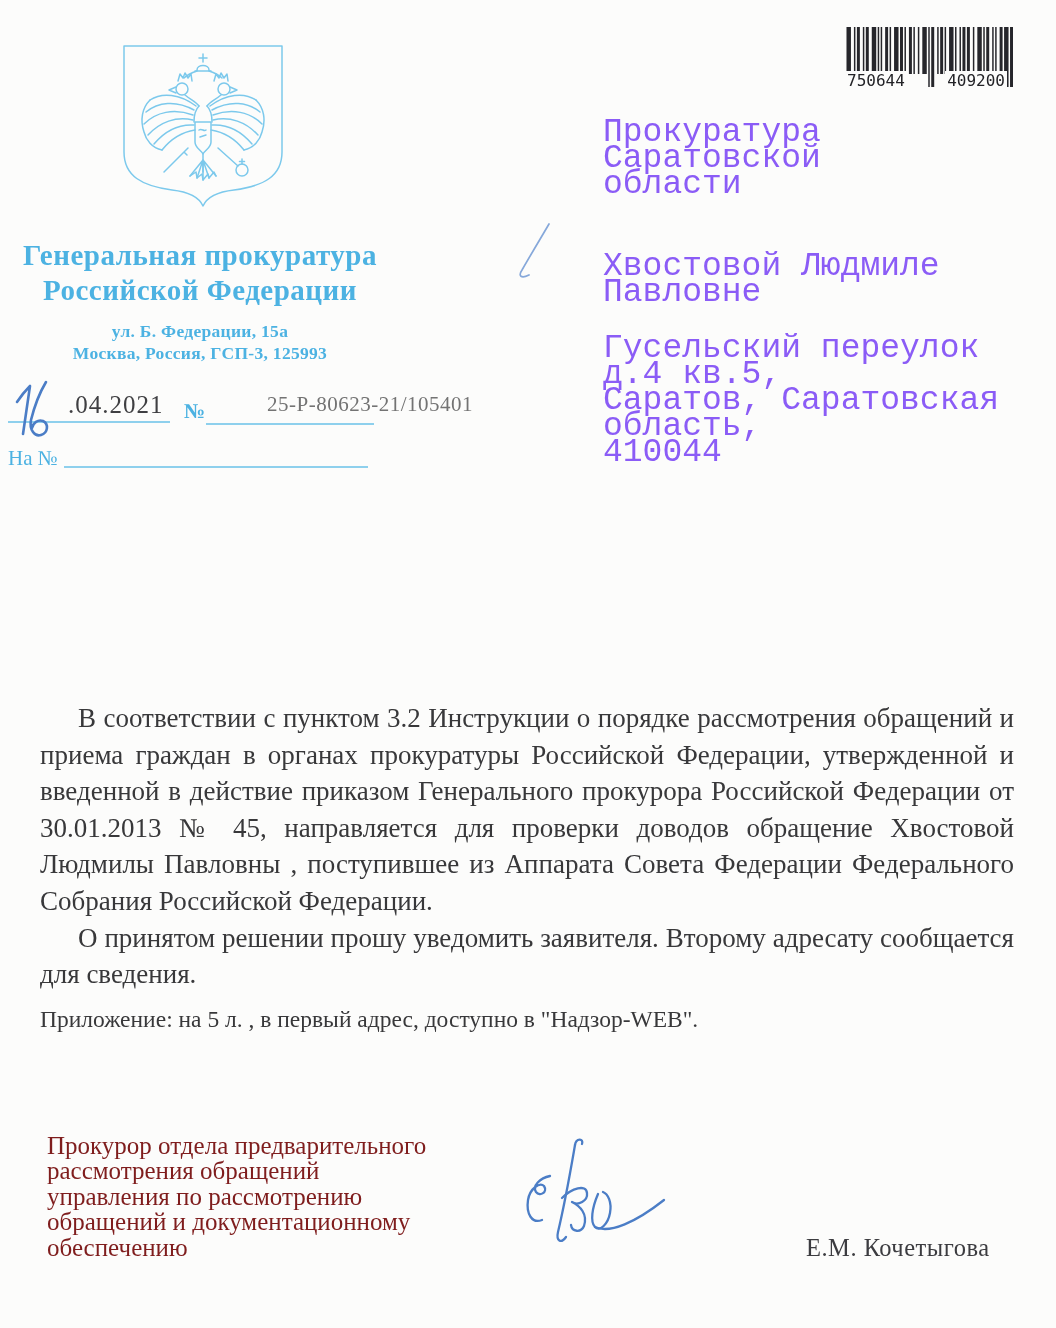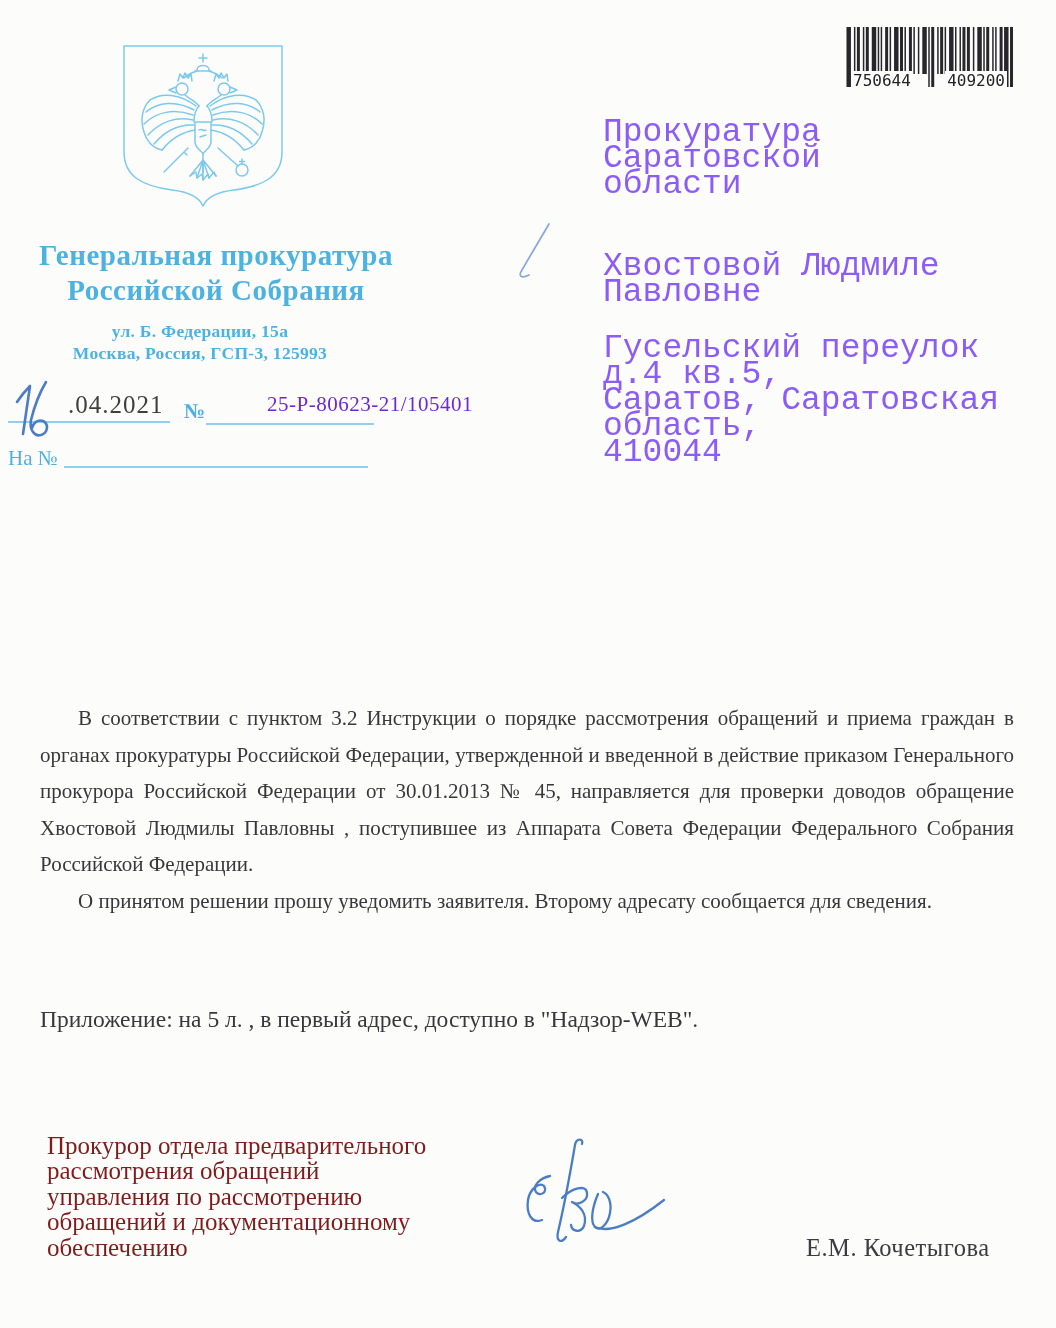--- a/index.html
+++ b/index.html
@@ -12,60 +12,59 @@
     overflow:hidden;
     font-family:"Liberation Serif", serif;
     color:#38383a;
   }
   
   .emblem{position:absolute;left:118px;top:40px;width:170px;height:168px;}
   .org-name{
     position:absolute;left:0;top:238px;width:400px;
     text-align:center;font-weight:bold;font-size:29px;line-height:35px;
     letter-spacing:0.5px;
-    margin-left:16px;
   }
   .org-addr{
     position:absolute;left:0;top:320px;width:400px;
     text-align:center;font-weight:bold;font-size:17.5px;line-height:22px;
     letter-spacing:0.3px;
   }
   
   .hand16{position:absolute;left:10px;top:380px;width:52px;height:60px;z-index:2;}
   .date-typed{position:absolute;left:68px;top:391px;font-size:25px;color:#3f3f42;letter-spacing:1px;}
   .rule{position:absolute;height:0;border-bottom:2px solid #8ed0ed;}
   .rule-date{left:8px;top:421px;width:162px;}
   .rule-num{left:206px;top:423px;width:168px;}
   .rule-reply{left:64px;top:466px;width:304px;}
   .num-label{position:absolute;left:184px;top:399px;font-weight:bold;font-size:21px;}
-  .out-number{position:absolute;left:267px;top:392px;font-size:21px;color:#6d28d9;letter-spacing:0.5px;}
+  .out-number{position:absolute;left:267px;top:392px;font-size:21px;color:#737373;letter-spacing:0.5px;}
   .reply-label{position:absolute;left:8px;top:446px;font-weight:normal;font-size:21px;}
   .blue{color:#4cb2e2;}
   
   .barcode{position:absolute;left:845px;top:27px;width:168px;height:68px;}
   .barcode svg{position:absolute;left:0;top:0;}
   .barcode-num{
     position:absolute;left:0;top:44px;width:168px;
     display:flex;justify-content:space-between;
     font-family:"DejaVu Sans Mono", monospace;
     font-size:16px;color:#232327;
   }
   .barcode-num span{background:#fcfcfb;padding:0 2px;line-height:20px;}
-  .barcode-num span:first-child{margin-left:6px;}
+  .barcode-num span:first-child{}
   .barcode-num span:last-child{margin-right:6px;}
   
   .recipient{position:absolute;left:603px;top:120px;width:430px;font-size:33px;line-height:26px;color:#8b5cf6;font-family:Liberation Mono, monospace;}
   .recipient .rec-org{margin:0 0 56px 0;}
   .recipient .rec-person{margin:0 0 30px 0;}
   .recipient p{margin:0;}
   .tick{position:absolute;left:512px;top:220px;width:44px;height:64px;}
   
   .letter-body{
     position:absolute;left:40px;top:700px;width:974px;
-    font-size:21px;line-height:36.6px;text-align:justify;color:#38383a;
+    font-size:27px;line-height:36.6px;text-align:justify;color:#38383a;
   }
   .letter-body p{margin:0;text-indent:38px;}
   .attachment{
     position:absolute;left:40px;top:1006px;width:980px;
     font-size:23.5px;color:#38383a;
   }
   
   .signer{
     position:absolute;left:47px;top:1133px;width:480px;
     font-size:25px;line-height:25.4px;color:#7f1d1d;
@@ -112,21 +111,21 @@
     <path d="M85,120 L72,136 M85,120 L79,138 M85,122 L85,140 M85,120 L91,138 M85,120 L98,136"></path>
     <path d="M72,136 L78,132 L79,138 L84,134 L85,140 L90,134 L91,138 L96,132 L98,136"></path>
     <path d="M70,108 L46,132 M66,112 L69,115"></path>
     <path d="M100,108 L120,126"></path>
     <circle cx="124" cy="130" r="6"></circle>
     <path d="M124,124 V119 M121.5,121.5 H126.5"></path>
   </svg>
 
   <div class="org-name blue">
     <div>Генеральная прокуратура</div>
-    <div>Российской Собрания</div>
+    <div>Российской Федерации</div>
   </div>
   <div class="org-addr blue">
     <div>ул. Б. Федерации, 15а</div>
     <div>Москва, Россия, ГСП-3, 125993</div>
   </div>
 
   <svg class="hand16" viewBox="0 0 52 60" fill="none" stroke="#4b7dc6" stroke-width="2.6" stroke-linecap="round" stroke-linejoin="round">
     <path d="M7,22 C11,16 16,10 20,6 L13,54"></path>
     <path d="M36,2 C30,12 24,28 21,40 C19,50 25,57 31,55 C38,53 39,44 33,41 C28,39 23,43 22,48"></path>
   </svg>

